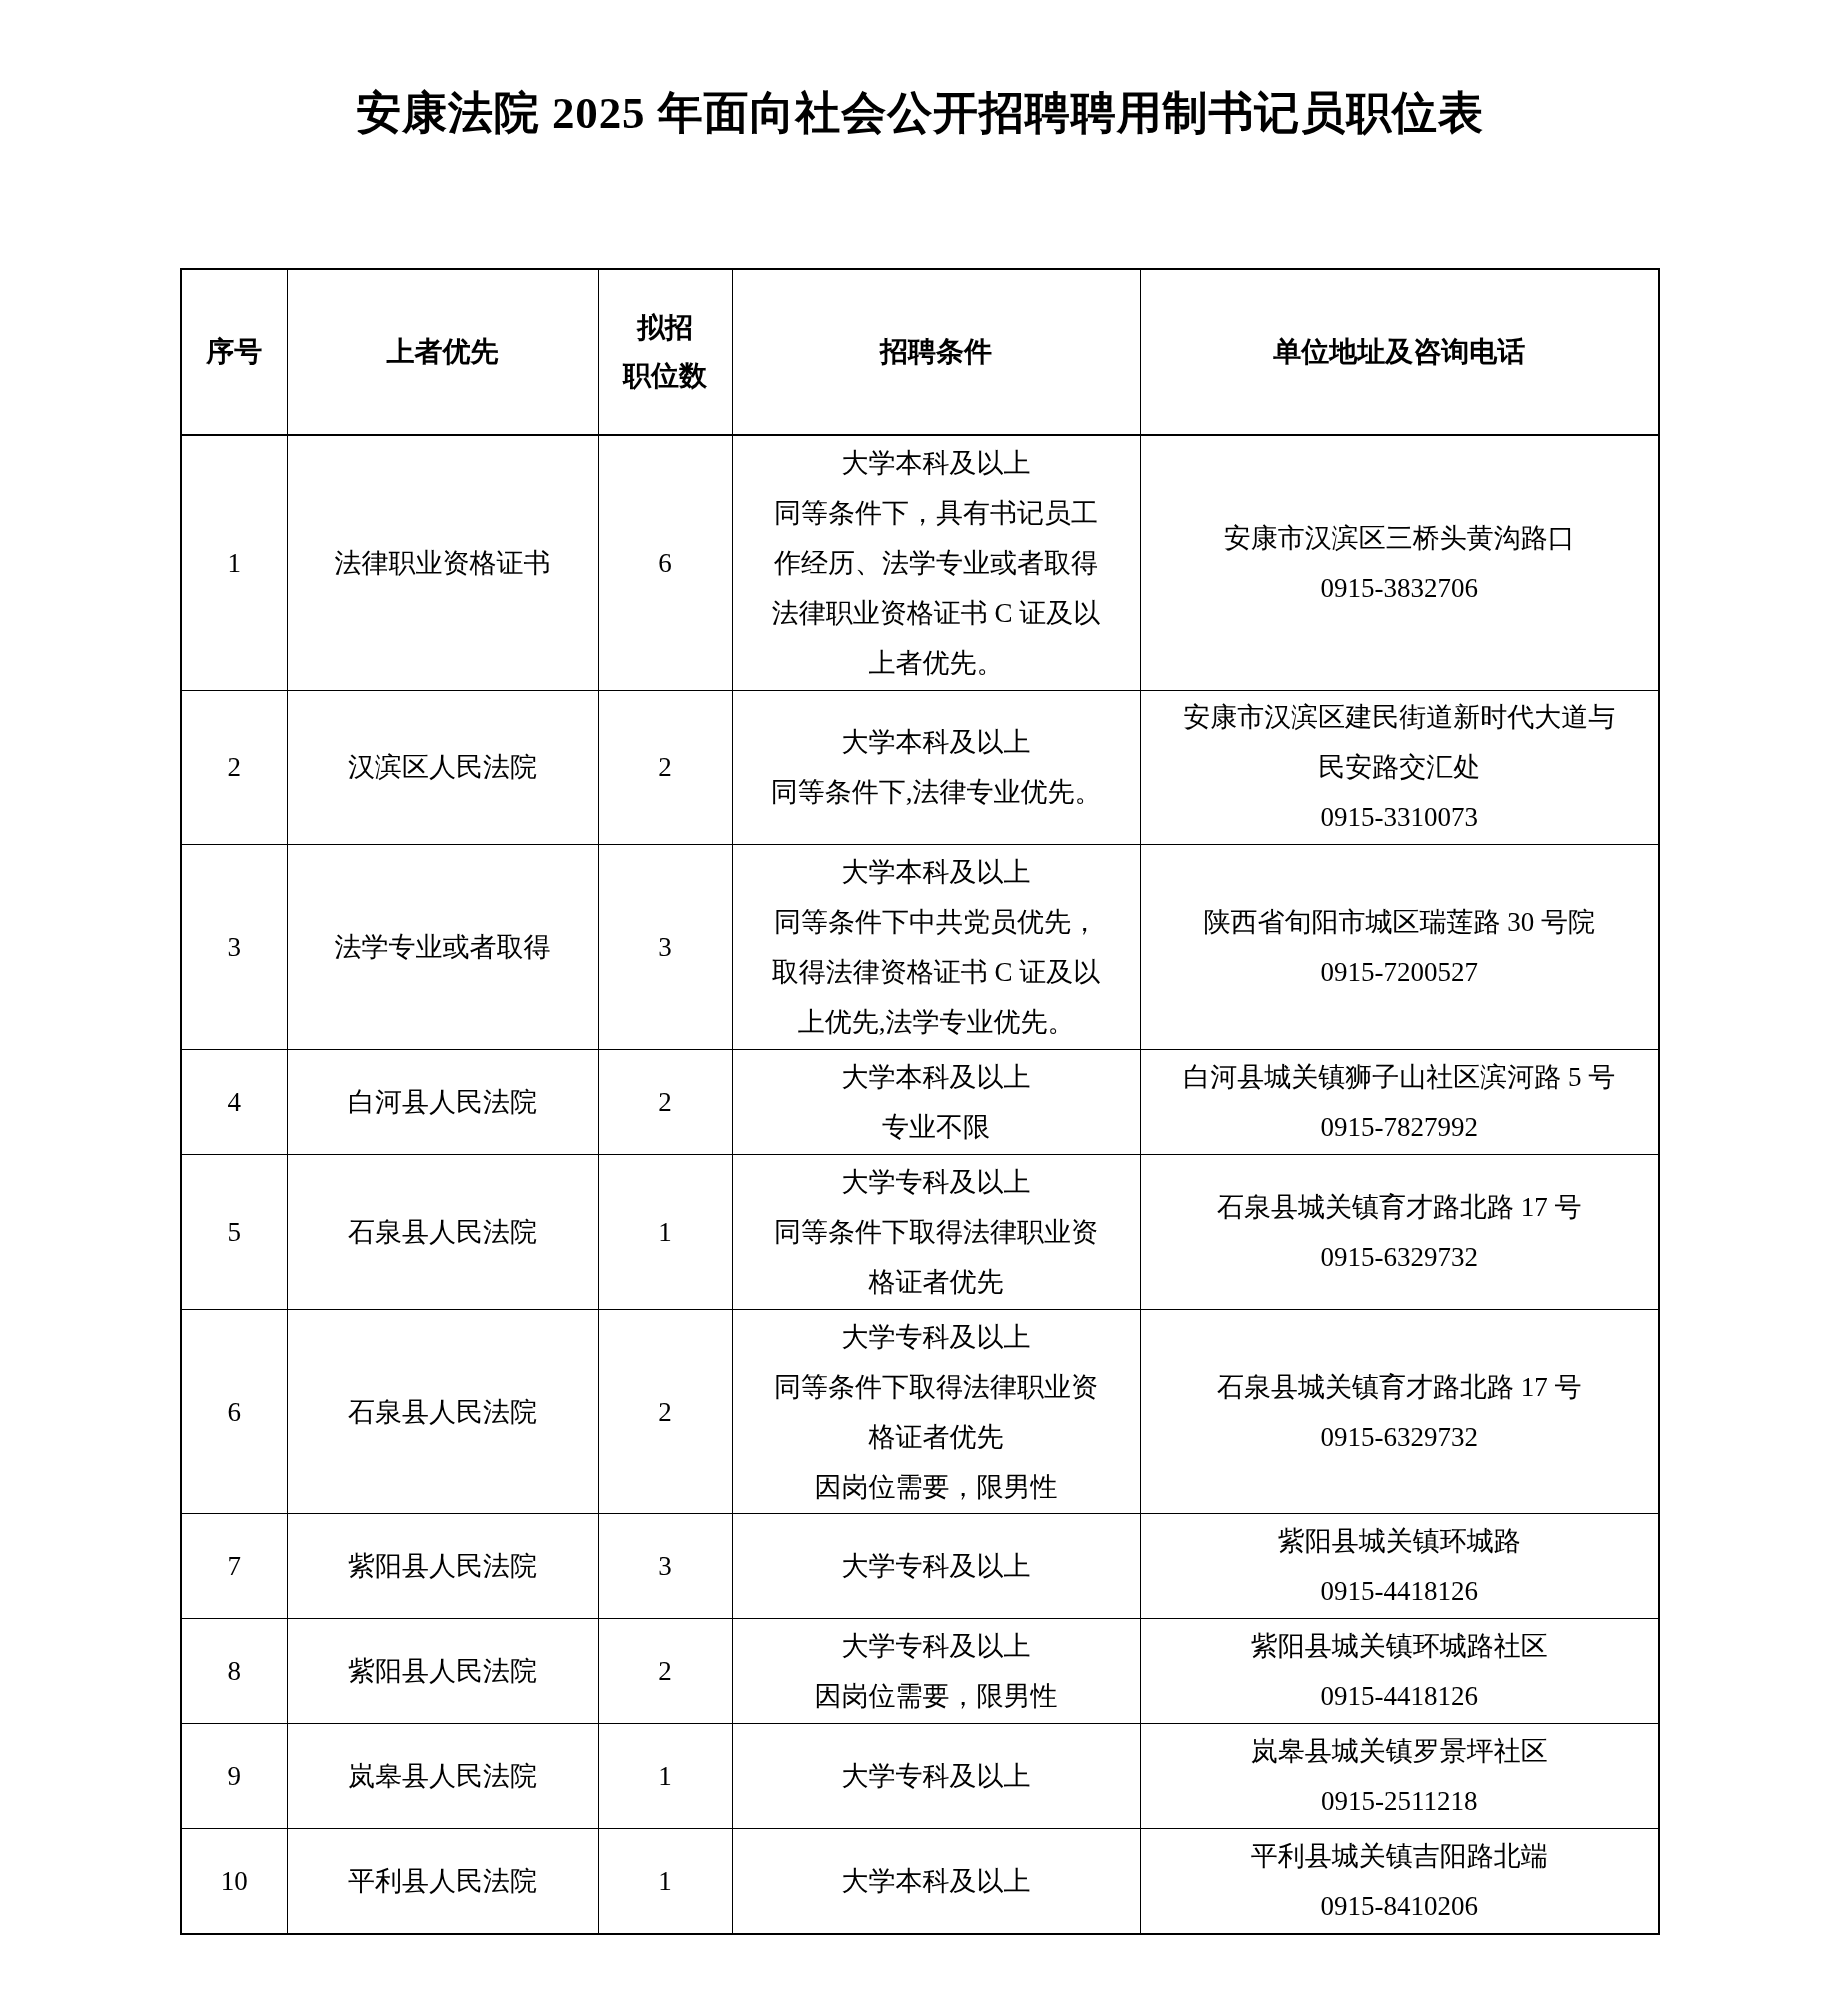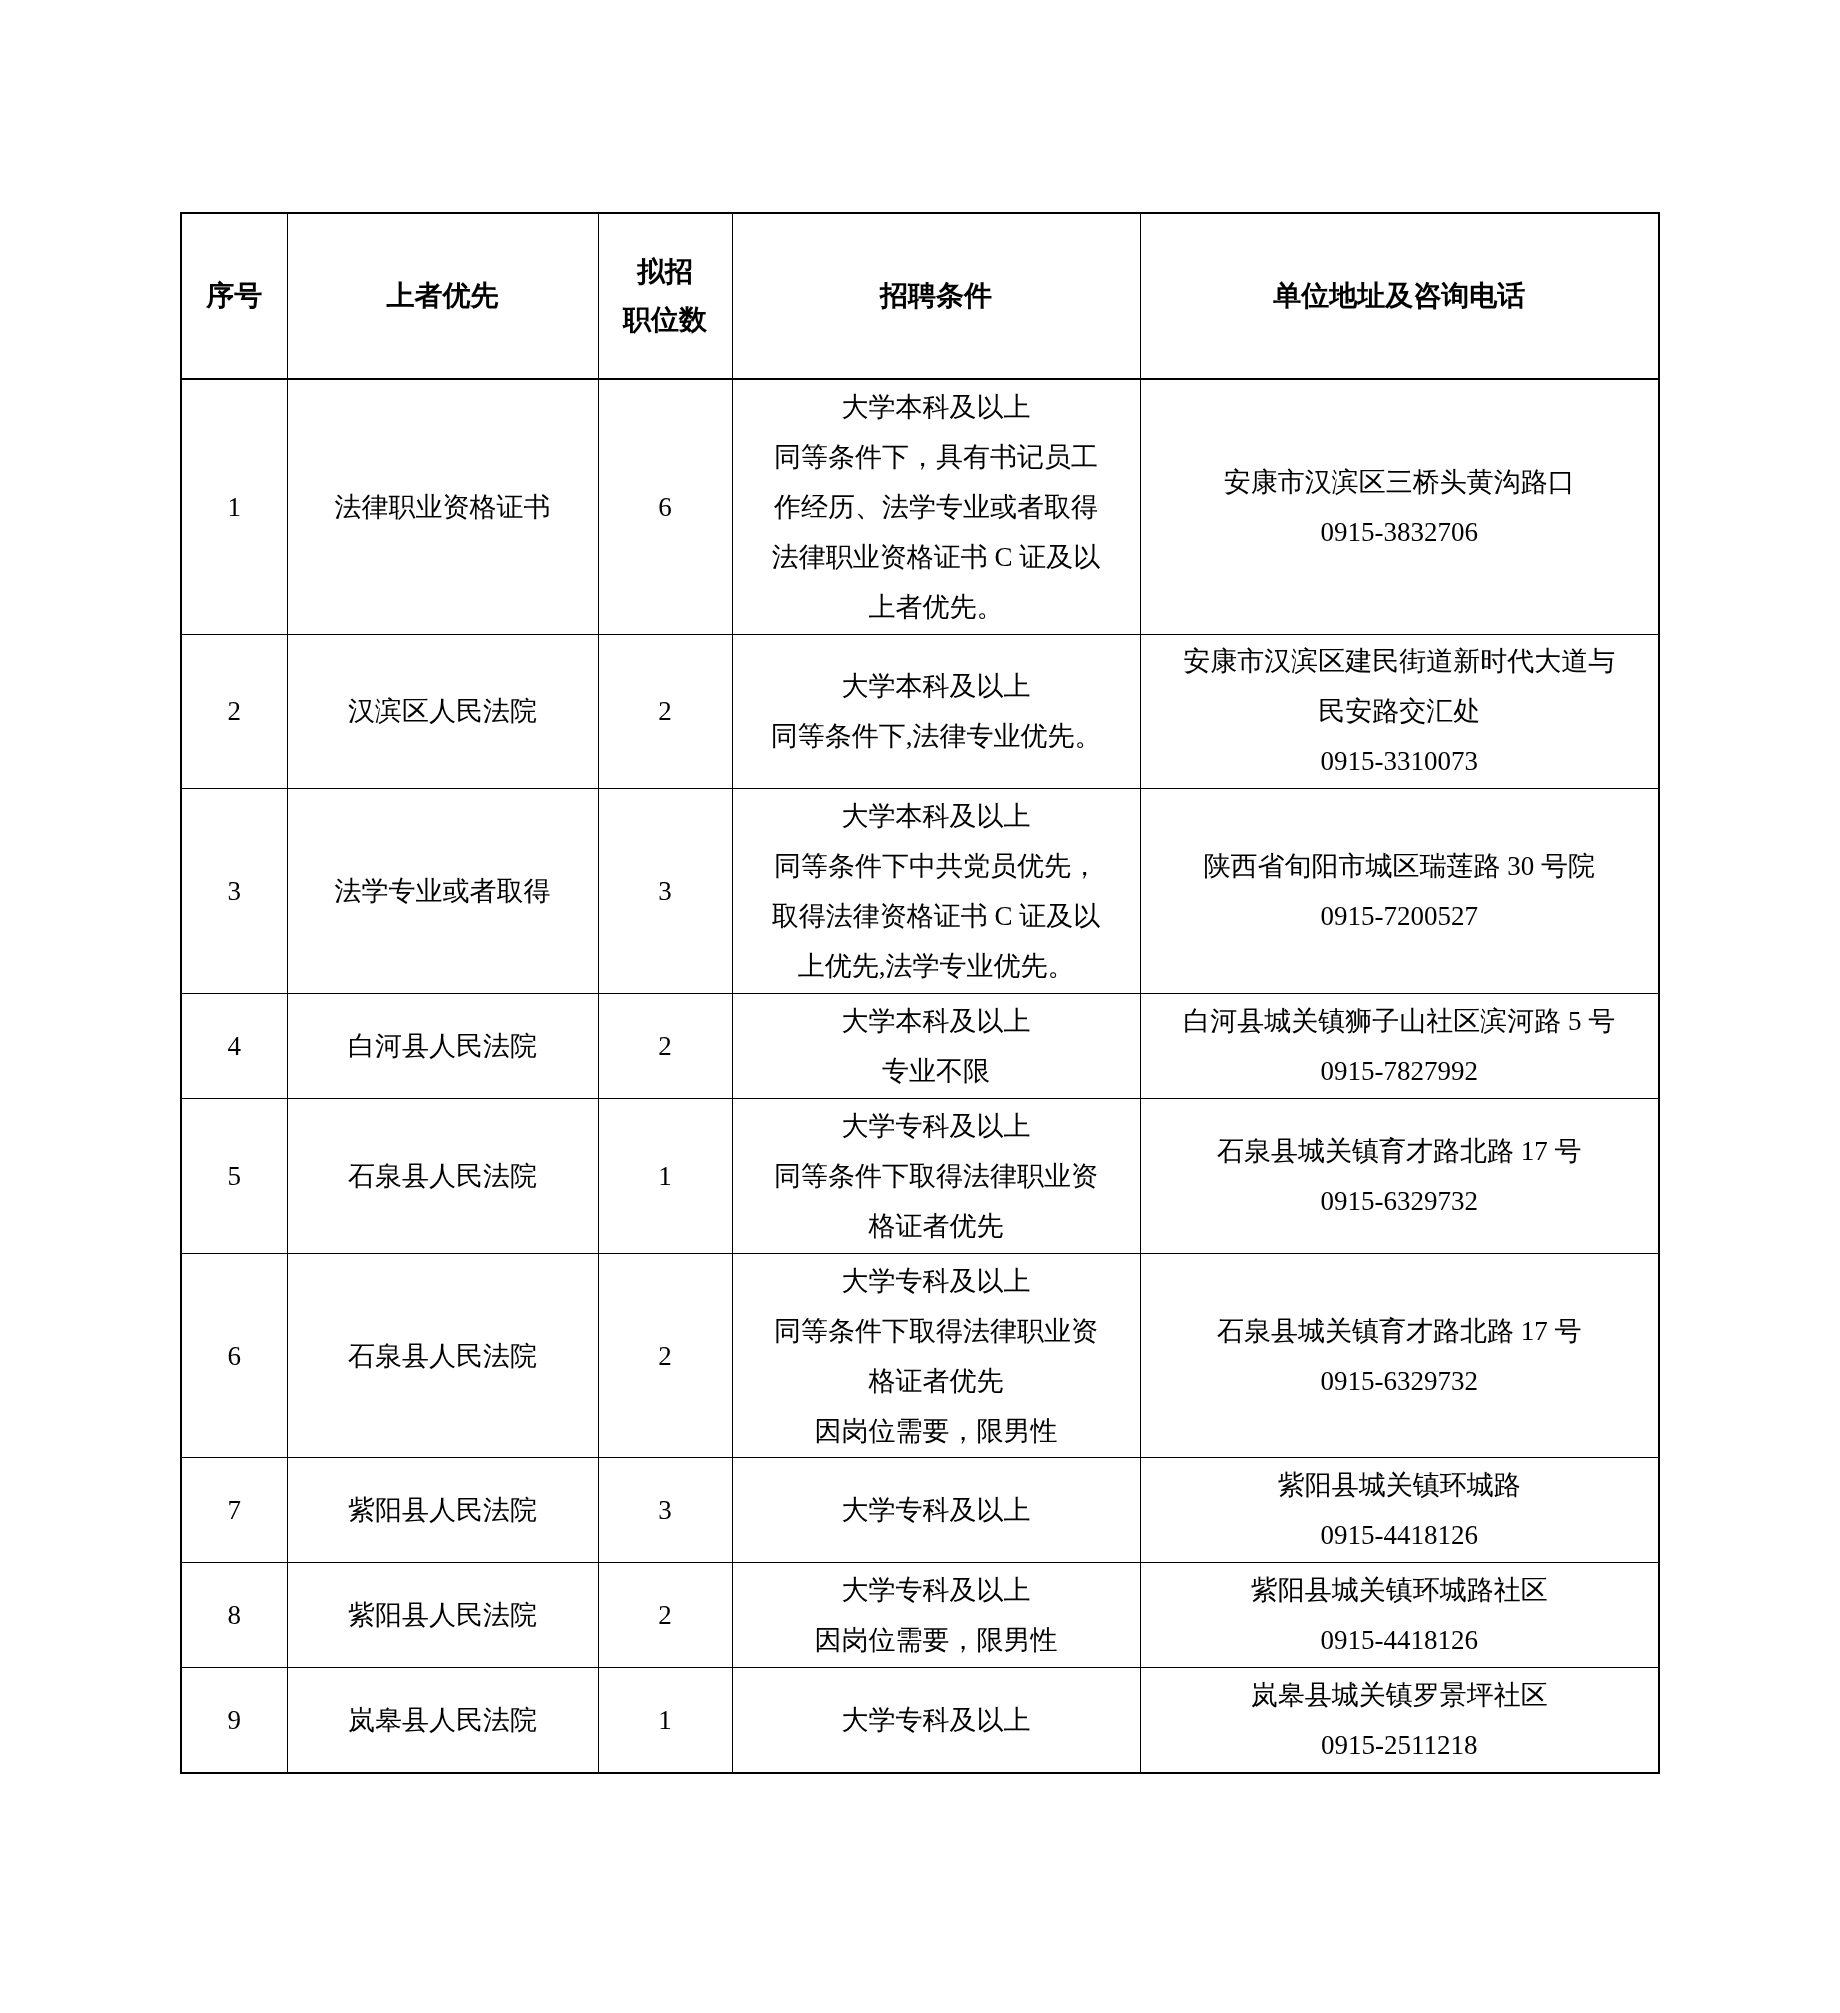--- a/index.html
+++ b/index.html
@@ -54,20 +54,21 @@
     border-bottom: 2.8px solid #000;
   }
   tbody td {
     font-weight: normal;
   }
 </style>
 </head>
 <body>
 
 <div class="page">
+  <h1 class="doc-title">安康法院 2025 年面向社会公开招聘聘用制书记员职位表</h1>
 
   <table class="job-table">
     <colgroup>
       <col class="c-num">
       <col class="c-unit">
       <col class="c-cnt">
       <col class="c-cond">
       <col class="c-addr">
     </colgroup>
     <thead>
@@ -162,16 +163,24 @@
 0915-4418126</td>
         </tr>
         <tr>
           <td>9</td>
           <td>岚皋县人民法院</td>
           <td>1</td>
           <td>大学专科及以上</td>
           <td>岚皋县城关镇罗景坪社区
 0915-2511218</td>
         </tr>
+        <tr>
+          <td>10</td>
+          <td>平利县人民法院</td>
+          <td>1</td>
+          <td>大学本科及以上</td>
+          <td>平利县城关镇吉阳路北端
+0915-8410206</td>
+        </tr>
       </tbody>
   </table>
 </div>
 
 
 </body></html>

